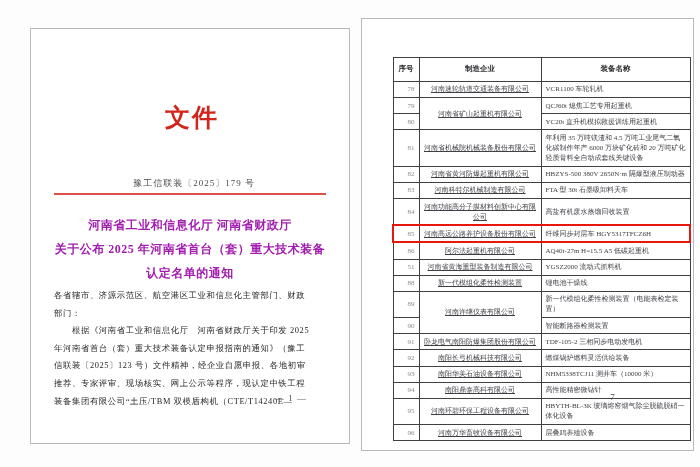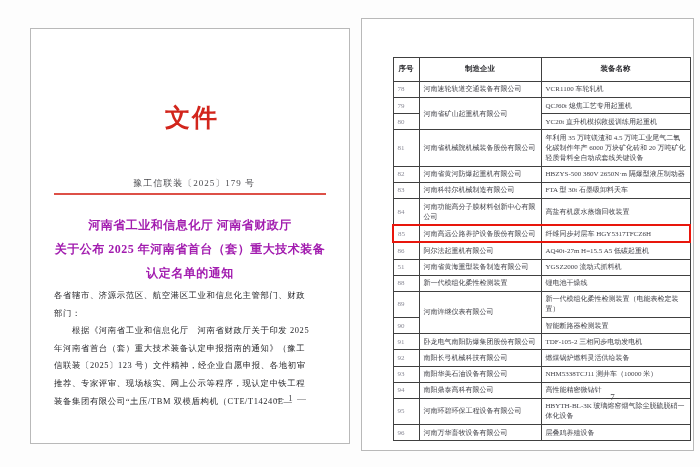--- a/index.html
+++ b/index.html
@@ -51,22 +51,22 @@
     font-size:7px;line-height:1.45;color:#3f3f46;
   }
   table.equipment th,table.equipment td{
     border:1px solid #404040;vertical-align:middle;
     padding:2.5px 4px;word-break:break-all;
   }
   table.equipment th{font-size:7.5px;font-weight:bold;text-align:center;padding:6px 2px;color:#2d2d31;}
   .col-no{width:26px;}
   .col-company{width:122px;}
   .col-equipment{width:149px;}
-  td.cell-no{text-align:left;color:#8a8a96;}
-  td.cell-company{text-align:left;}
+  td.cell-no{text-align:right;color:#8a8a96;}
+  td.cell-company{text-align:center;text-decoration:underline;}
   td.cell-equipment{text-align:left;}
   tr.highlight td{
     border-top:2.5px solid var(--highlight_red,#e8160c);
     border-bottom:2.5px solid var(--highlight_red,#e8160c);
     margin-top:36px;
   }
   tr.highlight td:first-child{border-left:2.5px solid var(--highlight_red,#e8160c);}
   tr.highlight td:last-child{border-right:2.5px solid var(--highlight_red,#e8160c);}
 </style>
 </head>

